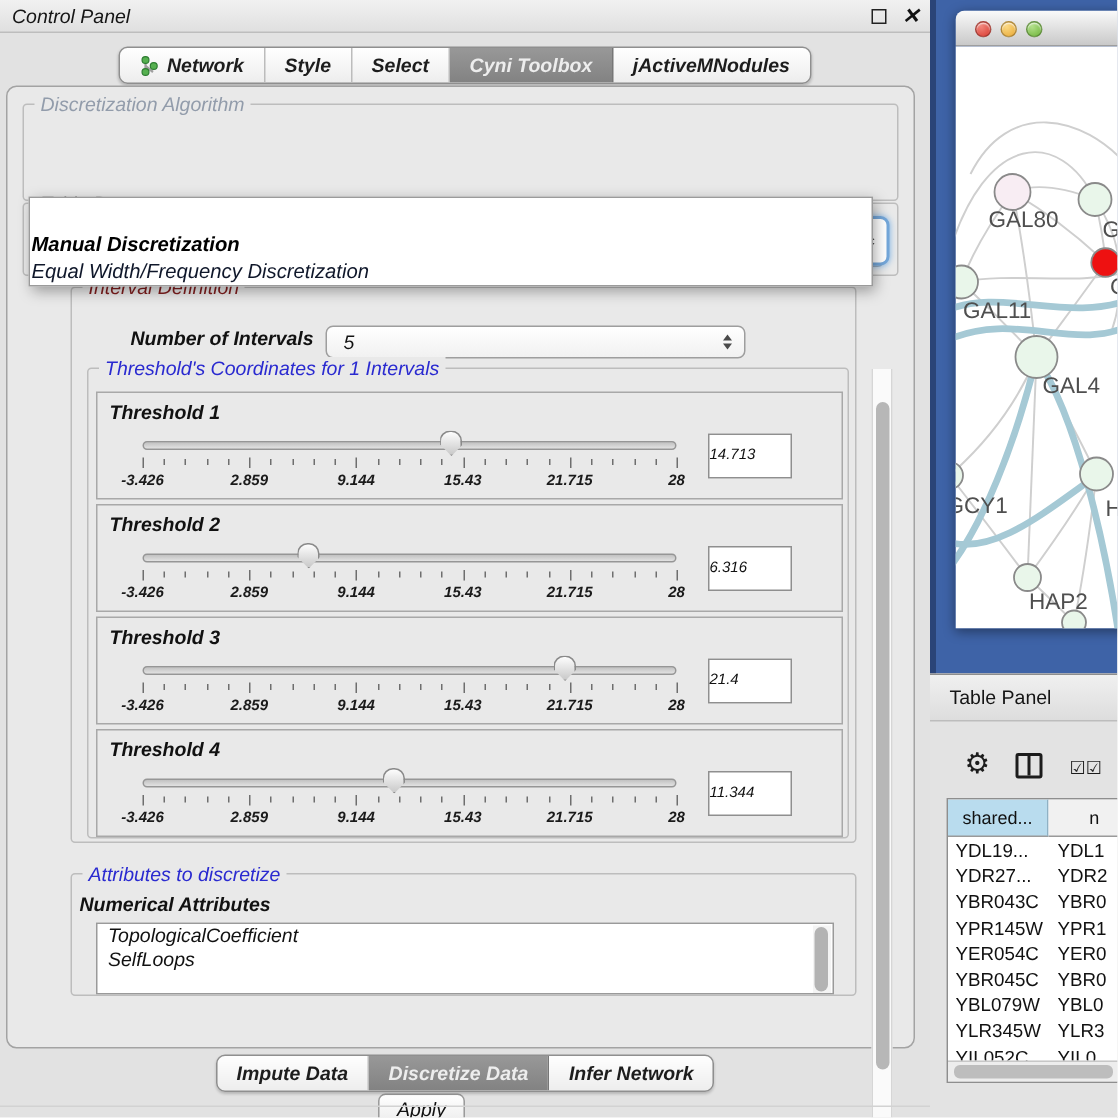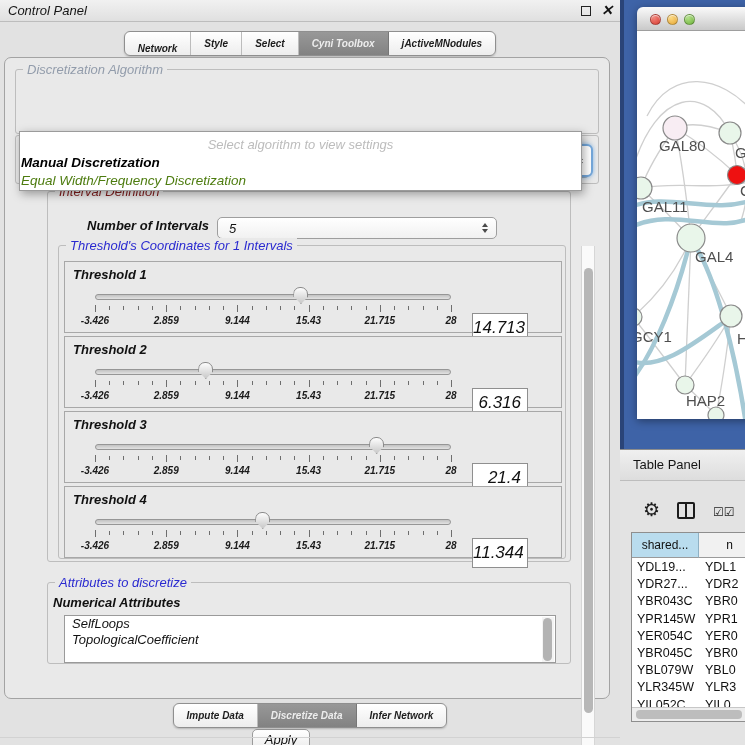--- a/index.html
+++ b/index.html
@@ -12,22 +12,22 @@
   .titlebar { position:absolute; left:0; top:0; width:620px; height:22px;
               background:linear-gradient(#f1f1f1,#e0e0e0); border-bottom:1px solid #bdbdbd; }
   .titlebar .ttl { position:absolute; left:8px; top:3px; font-size:13px; color:#151515; }
   .win-btn { position:absolute; top:6px; font-size:12px; color:#111; line-height:12px; }
   .float-btn { right:29px; width:10px; height:10px; border:1.5px solid #222; background:transparent; }
   .close-btn { right:7px; font-weight:bold; font-size:14px; top:4px; }
 
   .tabbar-wrap { position:absolute; left:0; top:31px; width:620px; display:flex; justify-content:center; }
   .seg-bar { display:flex; border:1px solid #8f8f8f; border-radius:6px; overflow:hidden;
              background:linear-gradient(#ffffff,#ededed); box-shadow:0 1px 2px rgba(0,0,0,0.2); }
-  .seg { padding:0 13px; line-height:23px; height:23px; font-size:10px; font-weight:600; color:#1d1d1d;
-         border-right:1px solid #bcbcbc; display:flex; align-items:center; gap:5px; white-space:nowrap;flex-direction:column; }
+  .seg { padding:0 13px; line-height:23px; height:23px; font-size:13px; font-weight:600; color:#1d1d1d;
+         border-right:1px solid #bcbcbc; display:flex; align-items:center; gap:5px; white-space:nowrap; }
   .seg:last-child { border-right:none; }
   .seg.selected { background:linear-gradient(#989898,#828282); color:#ededed; border-right-color:#777; }
 
   .outer-panel { position:absolute; left:4px; top:57px; width:606px; height:642px;
                  border:1px solid #a3a3a3; border-radius:7px; background:#e9e9e9; }
 
   .group { position:absolute; border:1px solid #bdbdbd; border-radius:3px; }
   .legend { position:absolute; top:-8px; left:7px; background:#e9e9e9; padding:0 4px;
             font-size:13px; white-space:nowrap; }
   .legend.gray  { color:#929cab; }
@@ -47,41 +47,41 @@
             border-top:4.5px solid #4a4a4a; }
 
   .focused-combo { position:absolute; left:22px; top:86px; width:566px; height:33px; background:#fff;
                    border:2px solid #74a7da; border-radius:6px; box-shadow:0 0 4px #7fb4e6; z-index:5; }
 
   .algo-popup { position:absolute; left:14px; top:73px; width:563px; height:60px; background:#fff;
                 border:1px solid #9b9b9b; box-shadow:2px 3px 9px rgba(0,0,0,0.35); z-index:50; }
   .popup-placeholder { position:absolute; left:0; top:5px; width:100%; text-align:center;
                        font-size:13px; color:#bcbcbc; }
   .popup-opt1 { position:absolute; left:1px; top:23px; font-size:13.5px; font-weight:700; color:#000; }
-  .popup-opt2 { position:absolute; left:1px; top:41px; font-size:13.5px; color:#4d7c0f; }
+  .popup-opt2 { position:absolute; left:1px; top:41px; font-size:13.5px; color:#0f172a; }
 
   .threshold-row { position:absolute; left:61px; width:498px; height:72px;
                    border:1px solid #a8a8a8; background:#e9e9e9; }
   .th-label { position:absolute; left:8px; top:5px; font-size:13px; font-weight:700; color:#111; }
   .slider { position:absolute; left:30px; top:24px; width:356px; height:44px; }
   .slider-track { position:absolute; left:0; top:8px; width:100%; height:6px; border-radius:3px;
                   border:1px solid #969696; background:linear-gradient(#c2c2c2,#e2e2e2); }
   .slider-thumb { position:absolute; top:1px; width:15px; height:17px; margin-left:-7px;
                   background:linear-gradient(#fdfdfd,#c9c9c9); border:1px solid #8a8a8a;
                   border-radius:7px 7px 2px 2px;
                   clip-path:polygon(0 0,100% 0,100% 55%,50% 100%,0 55%); }
   .ruler { position:absolute; left:0; top:19px; width:100%; height:8px; }
   .tick { position:absolute; top:1px; width:1px; height:4px; background:#6e6e6e; }
   .tick.major { height:7px; top:0; }
   .tick-labels { position:absolute; left:0; top:29px; width:100%; height:12px; }
   .tick-label { position:absolute; transform:translateX(-50%); font-size:10px; font-weight:700;
                 color:#1a1a1a; white-space:nowrap; }
   .valbox { position:absolute; left:407px; top:27px; width:56px; height:30px; background:#fff;
-            border:1px solid #8f8f8f; font-size:17px; color:#111; text-align:right;
-            padding-right:6px; line-height:28px;margin-top:24px; }
+            border:1px solid #8f8f8f; font-size:10px; color:#111; text-align:left;
+            padding-right:6px; line-height:28px; }
 
   .listbox { position:absolute; background:#fff; border:1px solid #9a9a9a; overflow:hidden; }
   .list-item { font-size:13px; color:#111; line-height:15.5px; padding-left:7px; white-space:nowrap; }
   .list-scroll { position:absolute; right:1px; top:1px; width:12px; height:46px; background:#f4f4f4; }
   .list-scroll .thumb { position:absolute; left:1px; top:1px; width:9px; height:43px;
                         background:#b3b3b3; border-radius:5px; }
 
   .v-scrollbar { position:absolute; left:576px; top:188px; width:14px; height:509px;
                  background:#fafafa; border-left:1px solid #d6d6d6; border-right:1px solid #d6d6d6; }
   .v-scrollbar .thumb { position:absolute; left:2px; top:22px; width:9px; height:445px;
@@ -183,21 +183,20 @@
         <div class="legend gray">Discretization Algorithm</div>
       </div>
       <div class="focused-combo">
         <div class="stepper">
           <div class="arr-up"></div>
             <div class="arr-dn"></div>
         </div>
       </div>
 
       <div class="algo-popup">
-        <div class="popup-placeholder">Select algorithm to view settings</div>
         <div class="popup-opt1">Manual Discretization</div>
         <div class="popup-opt2">Equal Width/Frequency Discretization</div>
       </div>
 
       <div class="group" style="left:10px; top:77px; width:584px; height:49px;">
         <div class="legend black">Table Data</div>
         <div class="combo" style="left:10px; top:16px; width:564px; height:26px;">
           <div class="txt">galFiltered.sif default node</div>
           <div class="stepper">
             <div class="arr-up"></div>
@@ -400,22 +399,22 @@
             <div class="valbox">11.344</div>
           </div>
         </div>
       </div>
 
       <div class="group" style="left:42px; top:524px; width:524px; height:82px;">
         <div class="legend blue">Attributes to discretize</div>
         <div style="position:absolute; left:5px; top:12px; font-size:13px; font-weight:700; color:#111;">Numerical Attributes</div>
         <div class="listbox" style="left:16px; top:32px; width:492px; height:48px;">
           <div class="list-inner">
+              <div class="list-item">TopologicalCoefficient</div>
               <div class="list-item">SelfLoops</div>
-              <div class="list-item">TopologicalCoefficient</div>
             </div>
           <div class="list-scroll">
               <div class="thumb"></div>
             </div>
         </div>
       </div>
 
       <div class="apply-btn">Apply</div>
 
       <div class="v-scrollbar">

